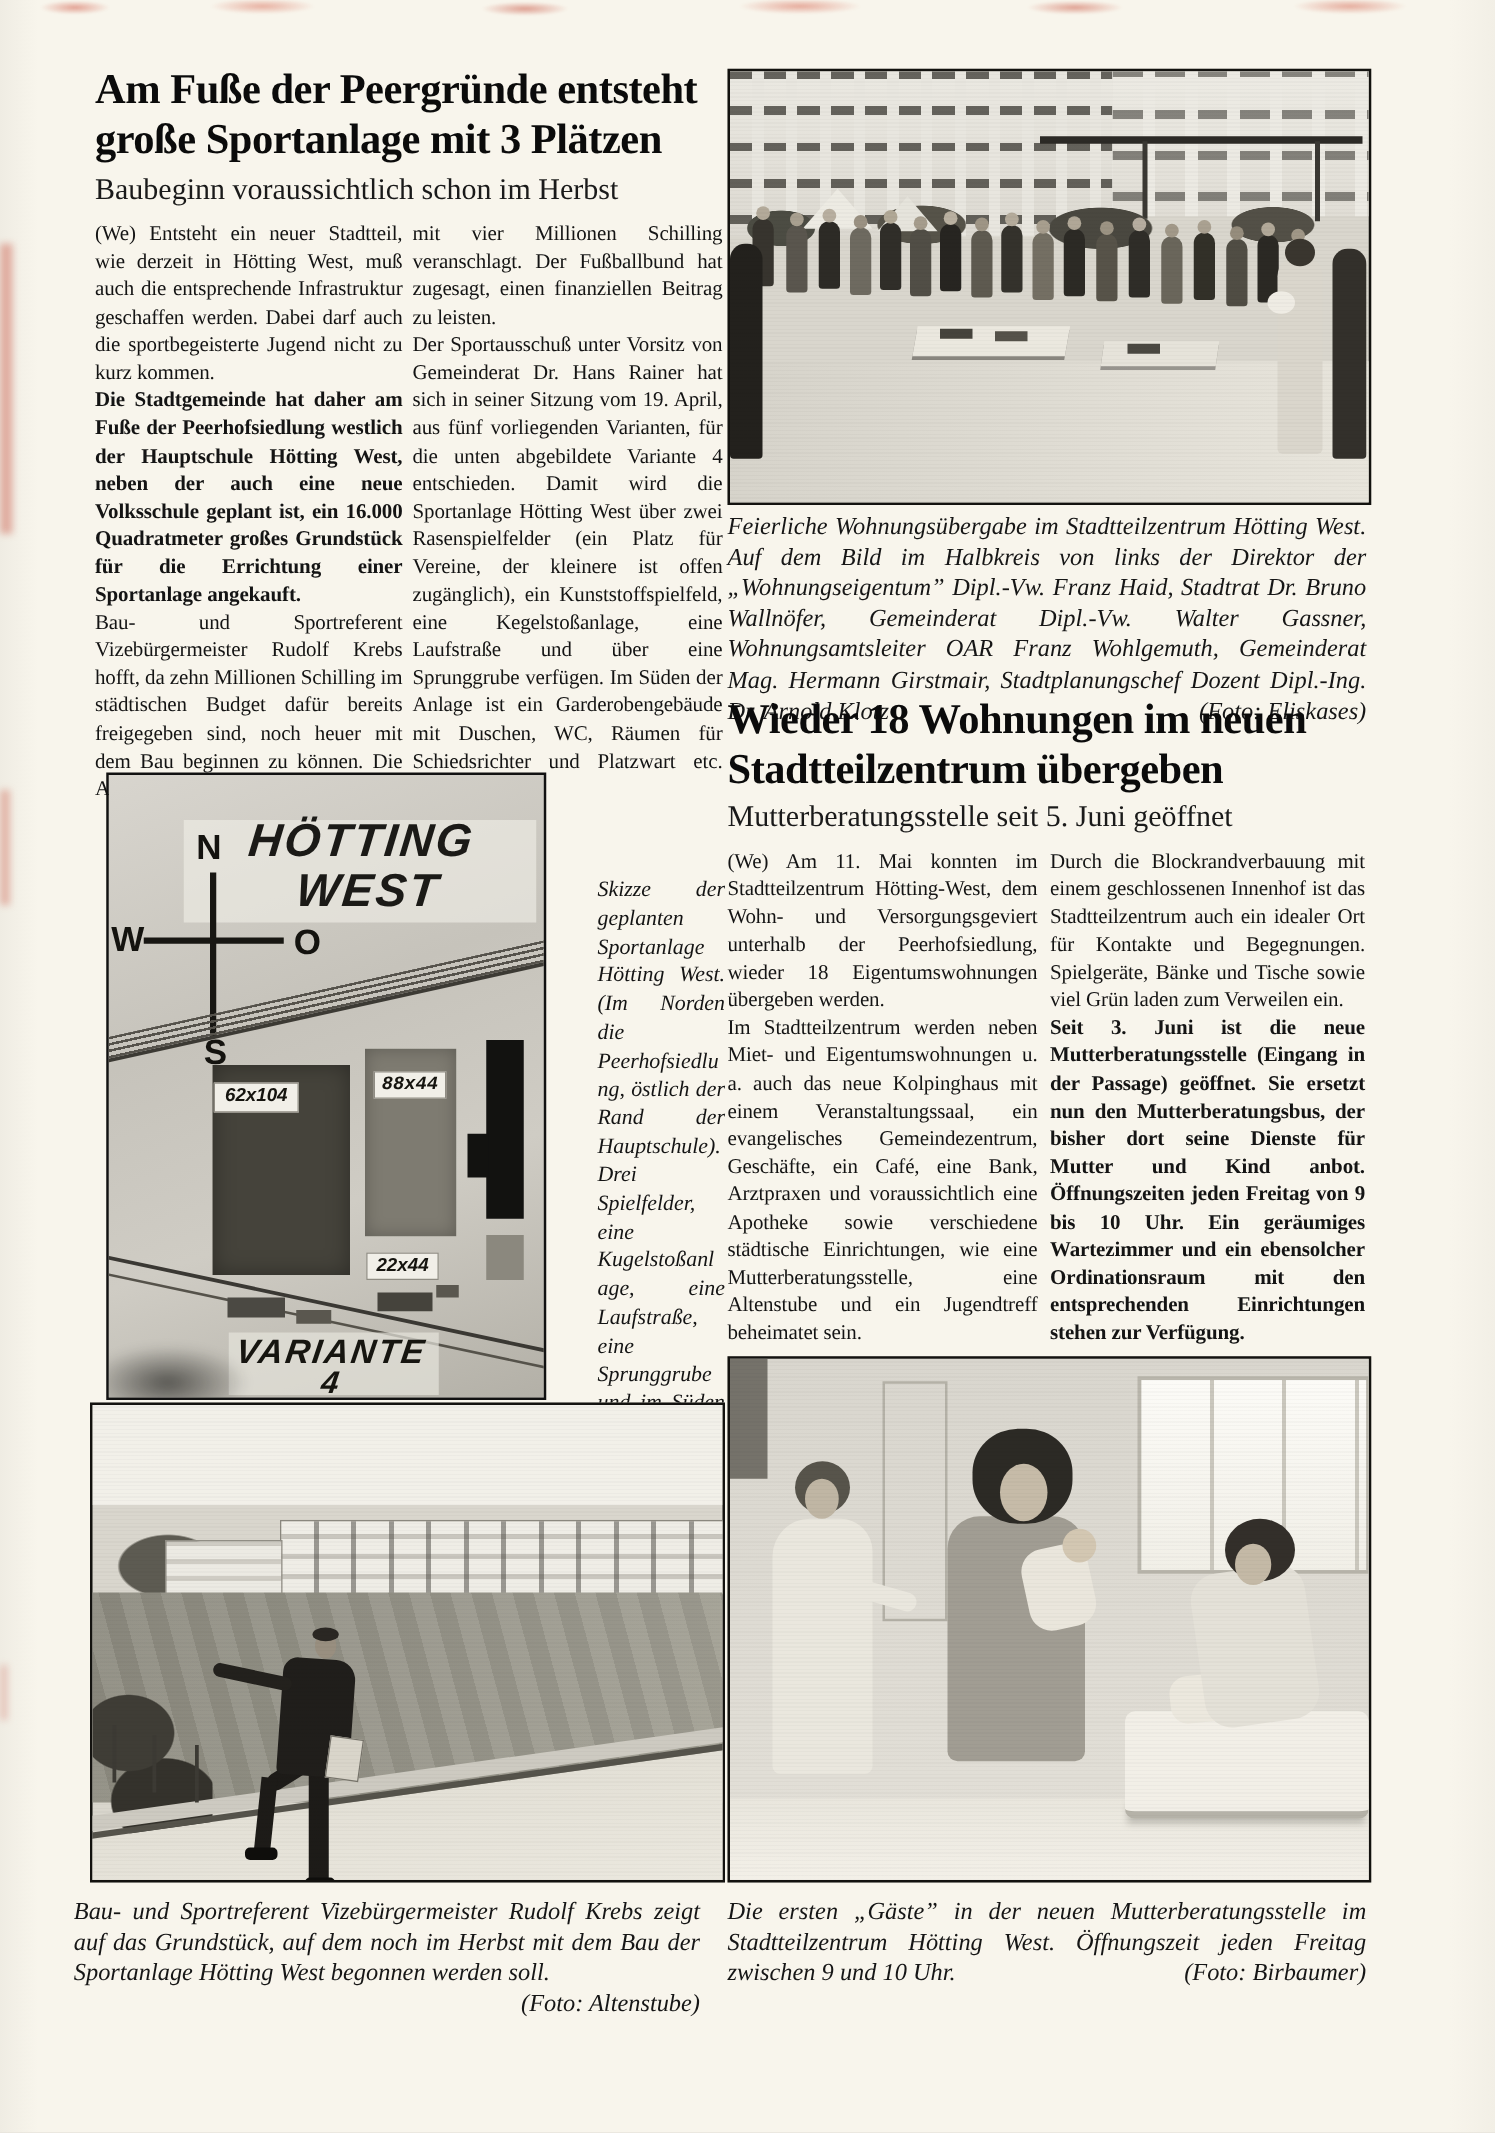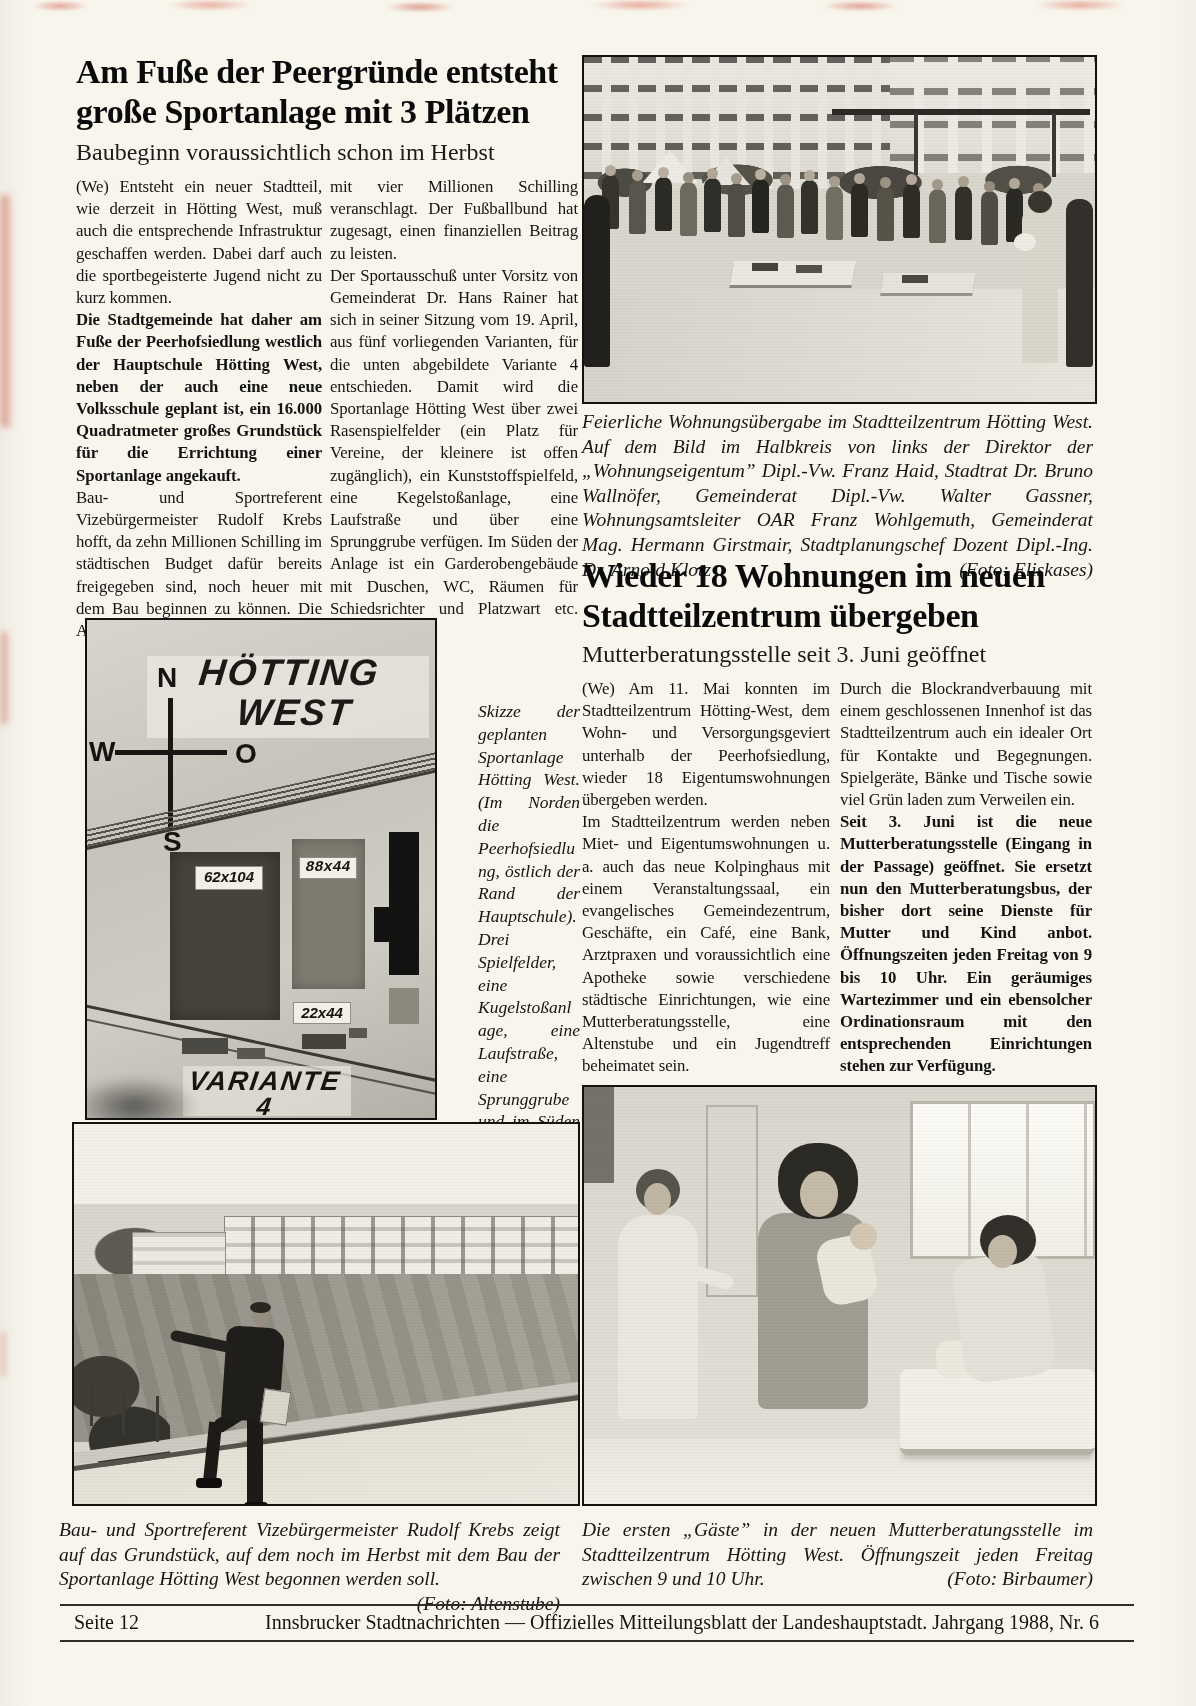--- a/index.html
+++ b/index.html
@@ -75,21 +75,21 @@
   .map-n{left:70px;top:42px;}
   .map-w{left:2px;top:116px;}
   .map-o{left:148px;top:118px;}
   .map-s{left:76px;top:206px;}
   .map-road{left:-22px;top:168px;width:420px;height:17px;transform:rotate(-12.5deg);
     background:repeating-linear-gradient(180deg,#55524b 0 2px,transparent 2px 5px),linear-gradient(rgba(0,0,0,0),rgba(0,0,0,0));
     border-bottom:3px solid #3c3a34;}
   .map-f1{left:83px;top:232px;width:110px;height:168px;background:#45433b;box-shadow:inset 0 0 18px rgba(0,0,0,.35);}
   .map-f2{left:205px;top:219px;width:73px;height:150px;background:#7e7b71;box-shadow:inset 0 0 14px rgba(0,0,0,.25);}
   .map-chip{background:#f1efe8;color:#15140f;font-style:italic;font-weight:bold;font-size:15px;line-height:20px;text-align:center;border:1px solid #8f8c83;}
-  .map-c1{left:108px;top:246px;width:66px;height:22px;}
+  .map-c1{left:84px;top:246px;width:66px;height:22px;}
   .map-c2{left:212px;top:237px;width:56px;height:20px;font-family:Liberation Mono, monospace;}
   .map-c3{left:206px;top:382px;width:56px;height:20px;}
   .map-bldg1{left:302px;top:212px;width:30px;height:143px;background:#121210;}
   .map-bldg2{left:287px;top:287px;width:17px;height:35px;background:#121210;}
   .map-bldg3{left:302px;top:368px;width:30px;height:36px;background:#8b887e;}
   .map-line1{left:-10px;top:424px;width:390px;height:3px;background:#3a3833;transform:rotate(12deg);}
   .map-line2{left:-10px;top:438px;width:390px;height:2px;background:#55524a;transform:rotate(12deg);}
   .map-h1{left:95px;top:418px;width:46px;height:16px;background:#4b4943;}
   .map-h2{left:150px;top:428px;width:28px;height:11px;background:#5a574f;}
   .map-h3{left:215px;top:414px;width:44px;height:15px;background:#45433c;}
@@ -216,21 +216,21 @@
     <div class="grain"></div>
   </div>
 
   <div class="cap" style="left:582px;top:410px;width:511px;">
     <span>Feierliche Wohnungsübergabe im Stadtteilzentrum Hötting West. Auf dem Bild im Halbkreis von links der Direktor der „Wohnungseigentum” Dipl.-Vw. Franz Haid, Stadtrat Dr. Bruno Wallnöfer, Gemeinderat Dipl.-Vw. Walter Gassner, Wohnungsamtsleiter OAR Franz Wohlgemuth, Gemeinderat Mag. Hermann Girstmair, Stadtplanungschef Dozent Dipl.-Ing. Dr. Arnold Klotz</span>
     <span class="credit">(Foto: Eliskases)</span>
   </div>
 
   <div class="hl" style="left:582px;top:556px;text-align:right;">Wieder 18 Wohnungen im neuen</div>
   <div class="hl" style="left:582px;top:596px;">Stadtteilzentrum übergeben</div>
-  <div class="sub" style="left:582px;top:640px;">Mutterberatungsstelle seit 3. Juni geöffnet</div>
+  <div class="sub" style="left:582px;top:640px;">Mutterberatungsstelle seit 5. Juni geöffnet</div>
 
   <div class="col" style="left:582px;top:678px;width:248px;">
     <p>(We) Am 11. Mai konnten im Stadtteilzentrum Hötting-West, dem Wohn- und Versorgungsgeviert unterhalb der Peerhofsiedlung, wieder 18 Eigentumswohnungen übergeben werden.</p>
     <p>Im Stadtteilzentrum werden neben Miet- und Eigentumswohnungen u. a. auch das neue Kolpinghaus mit einem Veranstaltungssaal, ein evangelisches Gemeindezentrum, Geschäfte, ein Café, eine Bank, Arztpraxen und voraussichtlich eine Apotheke sowie verschiedene städtische Einrichtungen, wie eine Mutterberatungsstelle, eine Altenstube und ein Jugendtreff beheimatet sein.</p>
   </div>
   <div class="col" style="left:840px;top:678px;width:252px;">
     <p>Durch die Blockrandverbauung mit einem geschlossenen Innenhof ist das Stadtteilzentrum auch ein idealer Ort für Kontakte und Begegnungen. Spielgeräte, Bänke und Tische sowie viel Grün laden zum Verweilen ein.</p>
     <p class="b">Seit 3. Juni ist die neue Mutterberatungsstelle (Eingang in der Passage) geöffnet. Sie ersetzt nun den Mutterberatungsbus, der bisher dort seine Dienste für Mutter und Kind anbot. Öffnungszeiten jeden Freitag von 9 bis 10 Uhr. Ein geräumiges Wartezimmer und ein ebensolcher Ordinationsraum mit den entsprechenden Einrichtungen stehen zur Verfügung.</p>
   </div>
 
@@ -318,18 +318,14 @@
     <div class="p3-baby1"></div>
     <div class="p3-baby1head"></div>
     <div class="grain"></div>
   </div>
 
   <div class="cap" style="left:582px;top:1518px;width:511px;">
     <span>Die ersten „Gäste” in der neuen Mutterberatungsstelle im Stadtteilzentrum Hötting West. Öffnungszeit jeden Freitag zwischen 9 und 10 Uhr.</span>
     <span class="credit">(Foto: Birbaumer)</span>
   </div>
 
-  <div class="footer">
-    <span class="footer-page">Seite 12</span>
-    <span class="footer-center">Innsbrucker Stadtnachrichten — Offizielles Mitteilungsblatt der Landeshauptstadt. Jahrgang 1988, Nr. 6</span>
-  </div>
 
 </div>
 
 </body></html>

